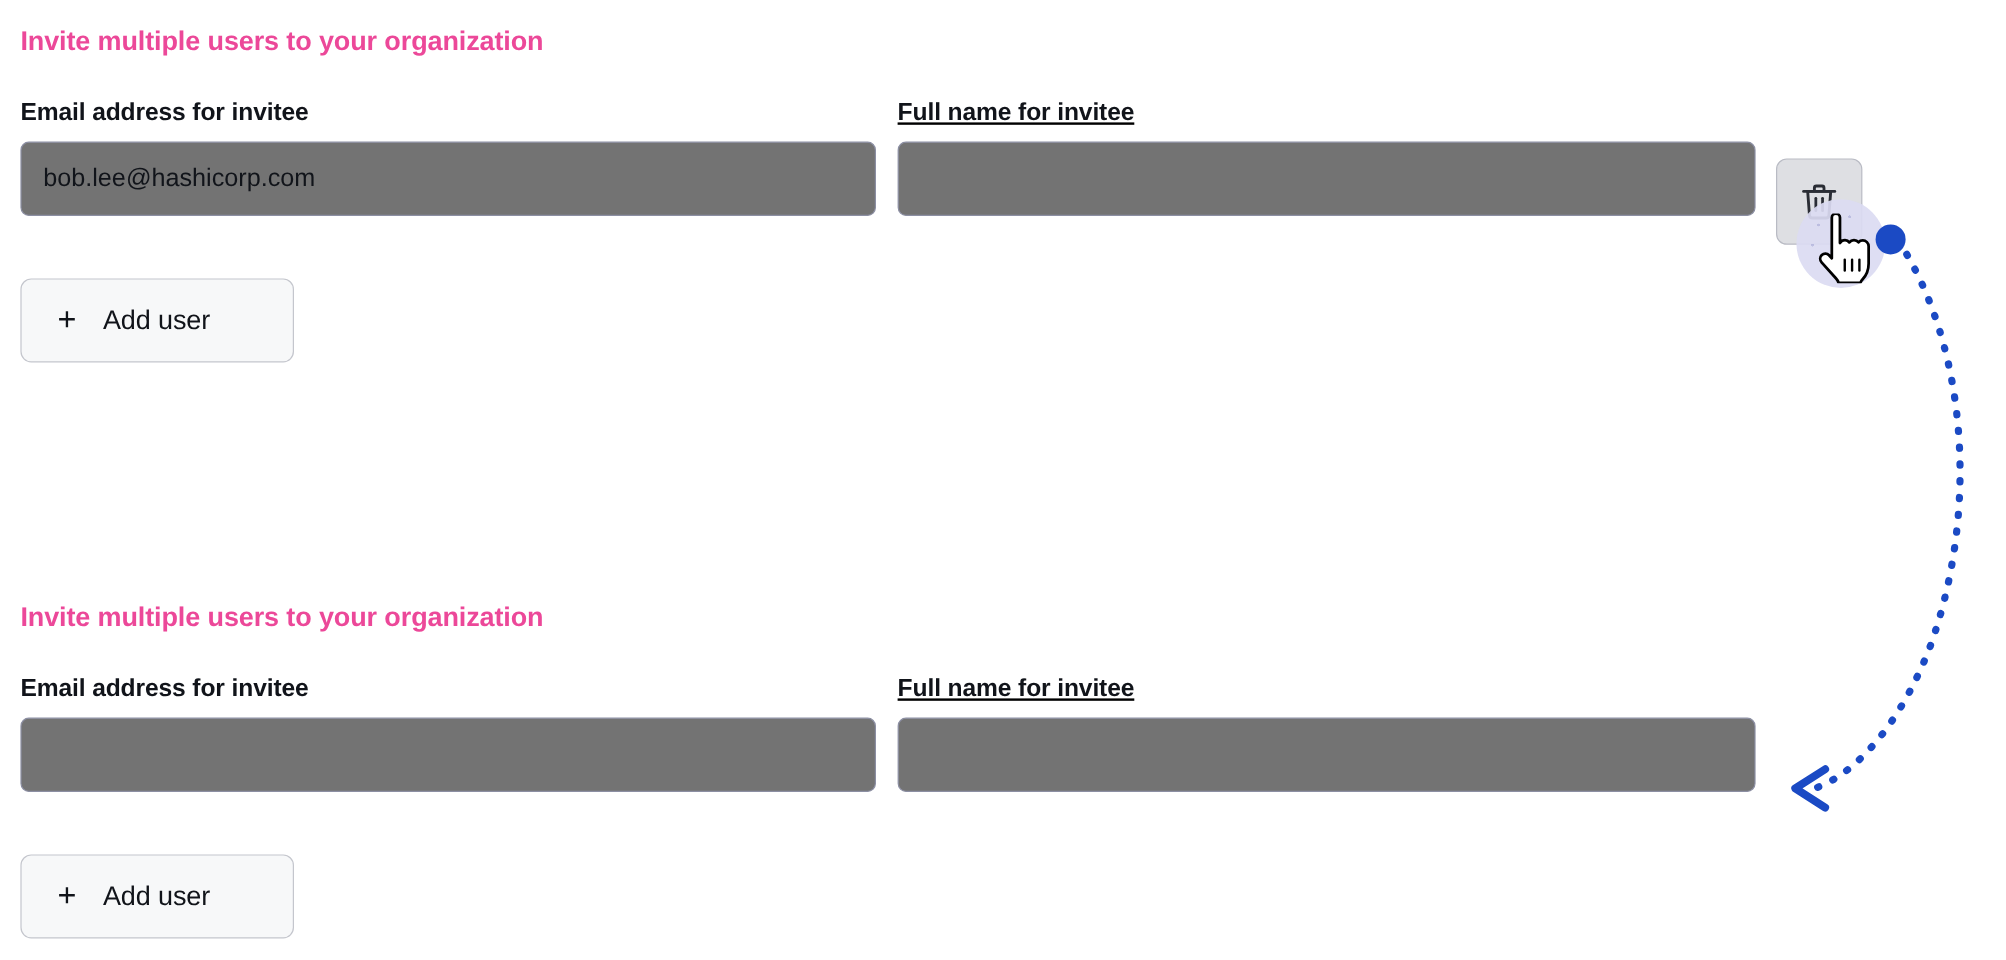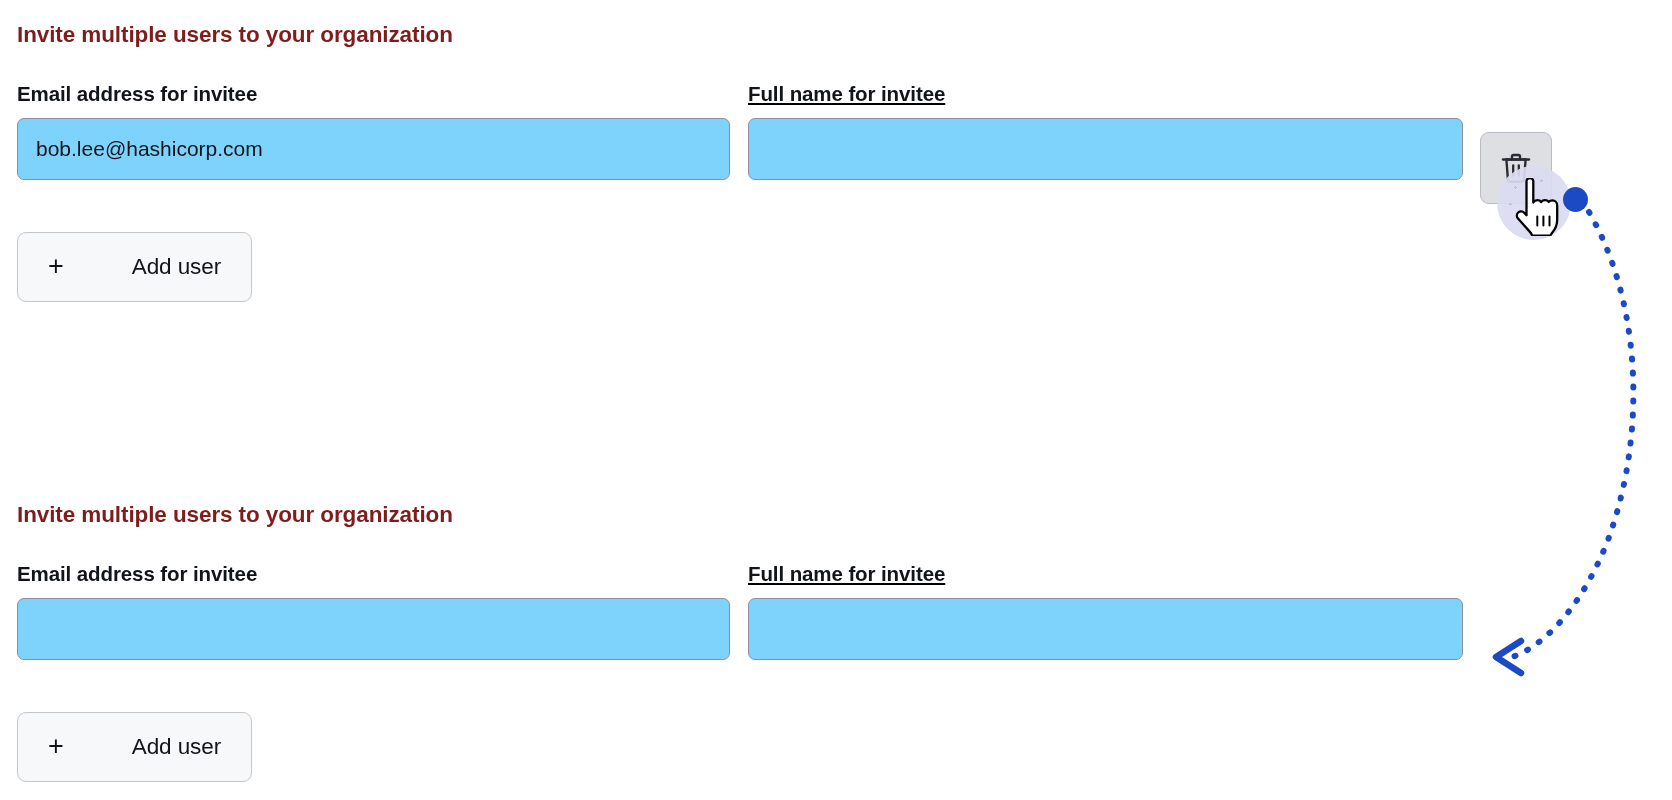--- a/index.html
+++ b/index.html
@@ -28,21 +28,21 @@
   .section.first { top: 0; }
   .section.second { top: 480px; }
 
   .section-heading {
     position: absolute;
     left: 17px;
     top: 22px;
     font-size: 22.5px;
     font-weight: 700;
     letter-spacing: -0.1px;
-    color: #7f1d1d;
+    color: #ec4899;
     white-space: nowrap;
   }
 
   .fields-row {
     position: absolute;
     left: 0;
     top: 82px;
     width: 1672px;
     height: 110px;
     padding-left: 12px;
@@ -64,21 +64,21 @@
     margin-bottom: 12px;
     white-space: nowrap;
   }
 
   .text-input {
     display: block;
     width: 100%;
     height: 62px;
     border: 1.6px solid #8c8fa3;
     border-radius: 7px;
-    background: #7dd3fc;
+    background: #737373;
     font-family: "Liberation Sans", sans-serif;
     font-size: 21px;
     color: #11141a;
     padding: 0 18px;
     outline: none;
   }
   .text-input::placeholder { color: #9aa0ab; }
 
   
   .delete-btn {
@@ -121,21 +121,20 @@
     line-height: 1;
     color: #11141a;
     position: relative;
     top: -1px;
   }
   .add-user-btn .btn-label {
     font-size: 22.5px;
     color: #11141a;
     letter-spacing: -0.1px;
     white-space: nowrap;
-    margin-left: 46px;
   }
 
   
   #overlay {
     position: absolute;
     left: 0; top: 0;
     width: 1672px; height: 800px;
     pointer-events: none;
   }
 

